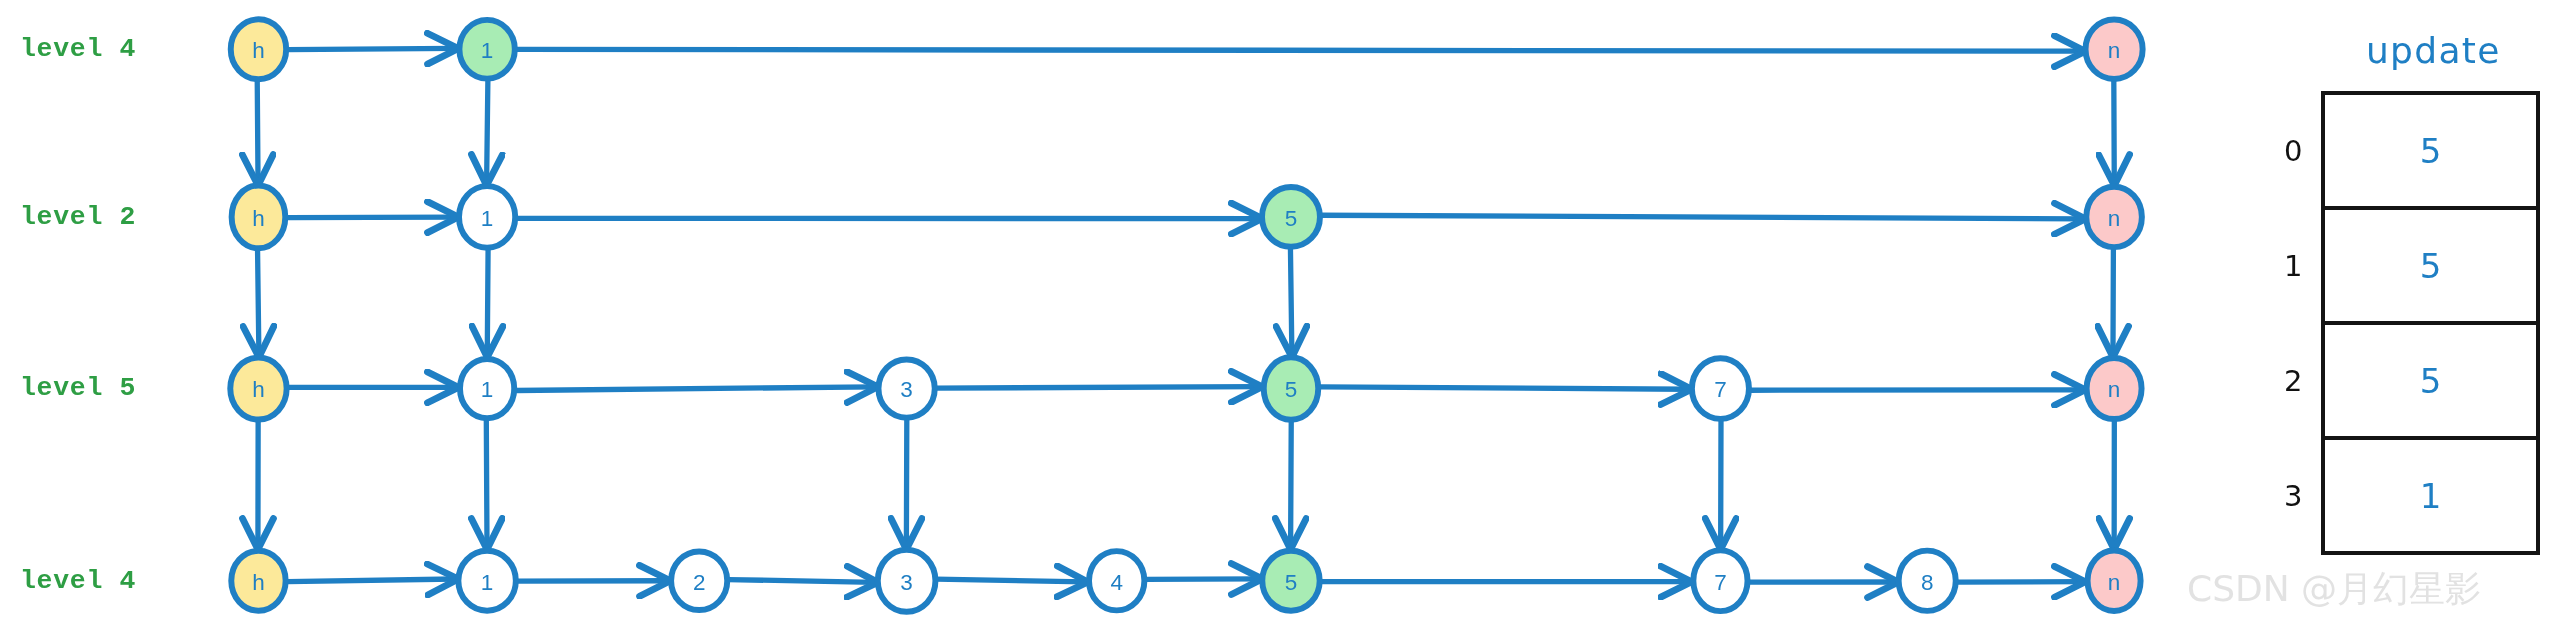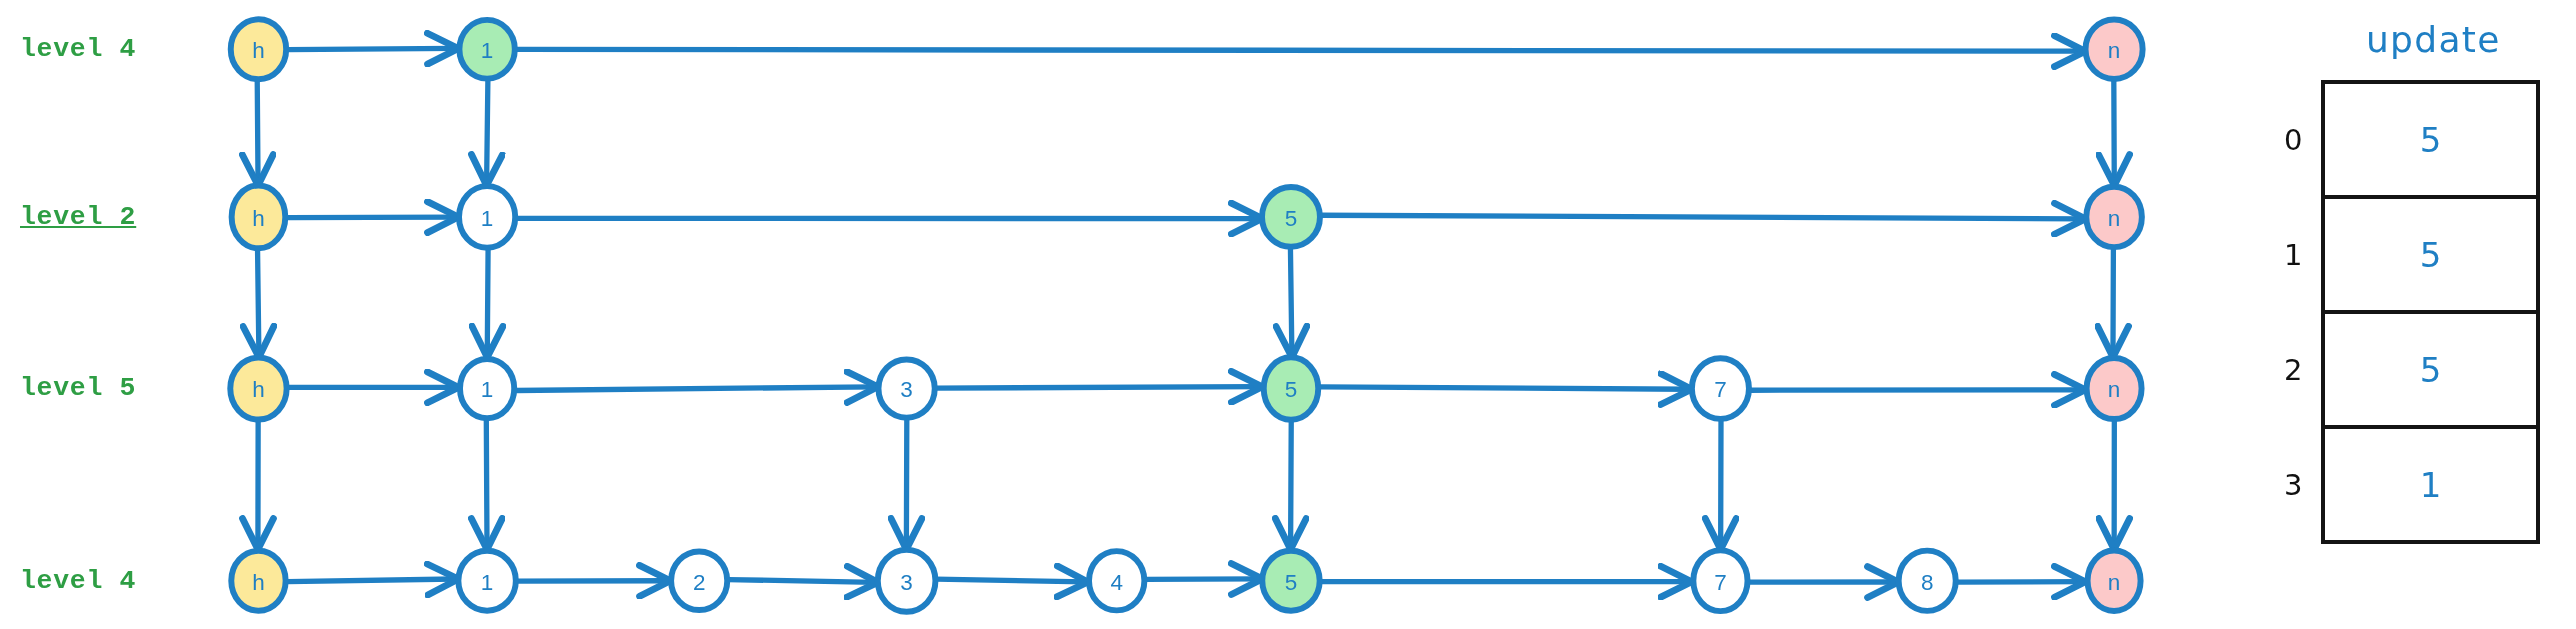--- a/index.html
+++ b/index.html
@@ -24,21 +24,21 @@
 
   .node-text{
     font-family:"Liberation Sans",sans-serif;
     font-size:34px;
     fill:#1f7fc4;
     text-anchor:middle;
     dominant-baseline:central;
   }
 
   
-  #update-panel{position:absolute;left:2280px;top:6px;width:296px;height:583px;}
+  #update-panel{position:absolute;left:2280px;top:17px;width:296px;height:583px;}
   .update-title{
     position:absolute;left:86px;top:13.3px;
     font-family:"DejaVu Sans",sans-serif;
     font-size:36px;color:#1f7fc4;letter-spacing:1.3px;
   }
   .update-table{
     position:absolute;left:41px;top:74px;width:219px;height:464px;
     border:4.6px solid #141414;
     box-sizing:border-box;
     display:flex;flex-direction:column;
@@ -199,21 +199,21 @@
         </g>
         <g>
           <ellipse cx="3190" cy="876" rx="40.004189968111085" ry="45.68451272215904" fill="#fcc9c9" stroke="#1f7fc4" stroke-width="9"></ellipse>
           <text x="3190" y="878" class="node-text">n</text>
         </g>
       </g>
   </svg>
 
   <div id="level-labels">
       <div class="level-label" style="top: 49px; color: rgb(46, 158, 68);">level 4</div>
-      <div class="level-label" style="top: 217px; color: rgb(46, 158, 68); text-decoration: underline;">level 2</div>
+      <div class="level-label" style="top: 217px; color: rgb(46, 158, 68);">level 2</div>
       <div class="level-label" style="top: 388px; color: rgb(46, 158, 68);">level 5</div>
       <div class="level-label" style="top: 581px; color: rgb(46, 158, 68);">level 4</div>
     </div>
 
   <div id="update-panel">
     <div class="update-title">update</div>
     <div class="update-table" id="update-table">
         <div class="update-row">
           <span class="update-index">0</span>
           <span class="update-value" style="color: rgb(31, 127, 196);">5</span>
@@ -226,14 +226,15 @@
           <span class="update-index">2</span>
           <span class="update-value" style="color: rgb(31, 127, 196);">5</span>
         </div>
         <div class="update-row">
           <span class="update-index">3</span>
           <span class="update-value" style="color: rgb(31, 127, 196);">1</span>
         </div>
       </div>
   </div>
 
+  <div id="watermark">CSDN @月幻星影</div>
 </div>
 
 
 </body></html>

